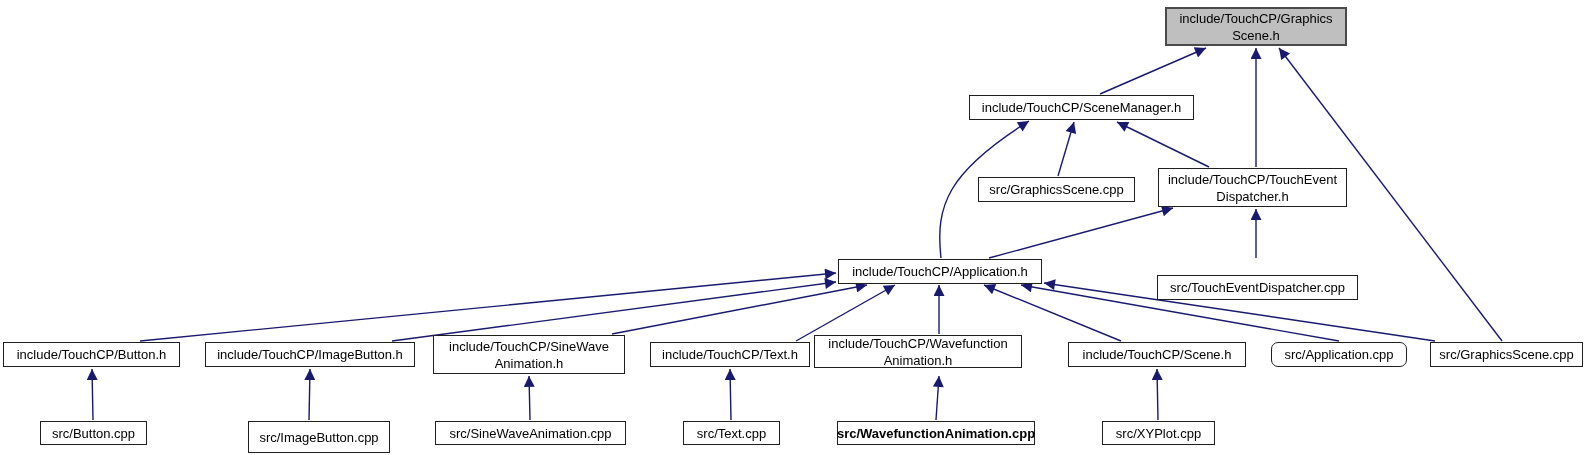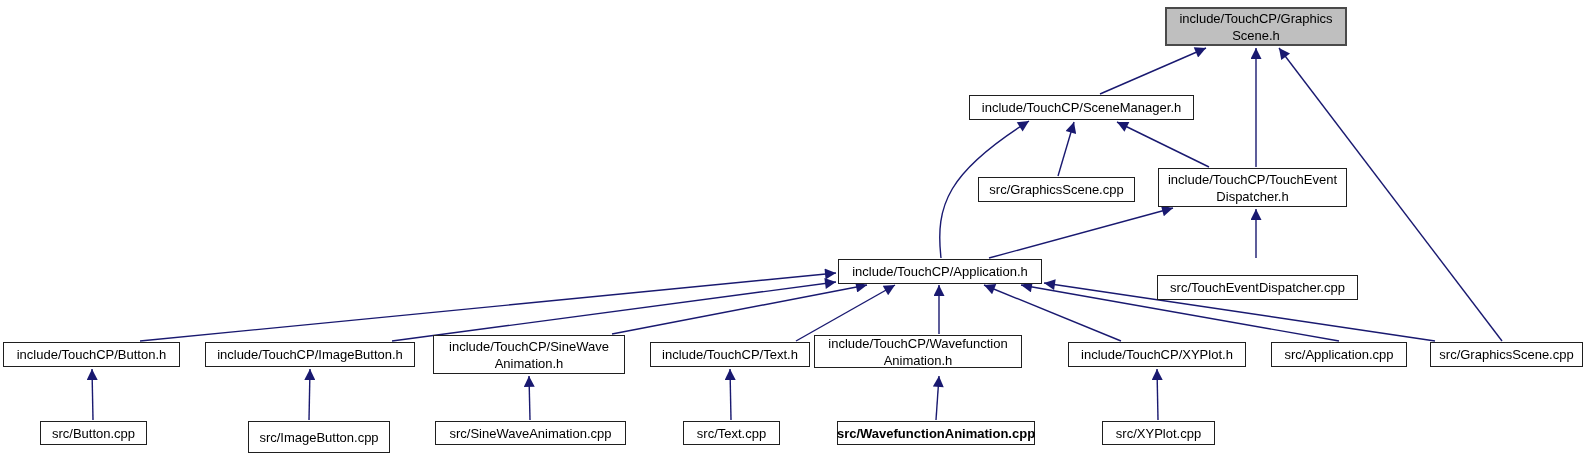--- a/index.html
+++ b/index.html
@@ -59,22 +59,22 @@
 Dispatcher.h</div>
       <div class="node" style="left: 838px; top: 259px; width: 204px; height: 25px;">include/TouchCP/Application.h</div>
       <div class="node" style="left: 1157px; top: 259px; width: 201px; height: 25px; margin-top: 16px;">src/TouchEventDispatcher.cpp</div>
       <div class="node" style="left: 3px; top: 342px; width: 177px; height: 25px;">include/TouchCP/Button.h</div>
       <div class="node" style="left: 205px; top: 342px; width: 210px; height: 25px;">include/TouchCP/ImageButton.h</div>
       <div class="node" style="left: 433px; top: 335px; width: 192px; height: 39px;">include/TouchCP/SineWave
 Animation.h</div>
       <div class="node" style="left: 650px; top: 342px; width: 160px; height: 25px;">include/TouchCP/Text.h</div>
       <div class="node" style="left: 814px; top: 335px; width: 208px; height: 33px;">include/TouchCP/Wavefunction
 Animation.h</div>
-      <div class="node" style="left: 1068px; top: 342px; width: 178px; height: 25px;">include/TouchCP/XYPlot.h</div>
-      <div class="node" style="left: 1271px; top: 342px; width: 136px; height: 25px;">src/Application.cpp</div>
+      <div class="node" style="left: 1068px; top: 342px; width: 178px; height: 25px;">include/TouchCP/Scene.h</div>
+      <div class="node" style="left: 1271px; top: 342px; width: 136px; height: 25px; border-radius: 7px;">src/Application.cpp</div>
       <div class="node" style="left: 1430px; top: 342px; width: 153px; height: 25px;">src/GraphicsScene.cpp</div>
       <div class="node" style="left: 40px; top: 421px; width: 107px; height: 24px;">src/Button.cpp</div>
       <div class="node" style="left: 248px; top: 421px; width: 142px; height: 32px;">src/ImageButton.cpp</div>
       <div class="node" style="left: 435px; top: 421px; width: 191px; height: 24px;">src/SineWaveAnimation.cpp</div>
       <div class="node" style="left: 683px; top: 421px; width: 97px; height: 24px;">src/Text.cpp</div>
       <div class="node" style="left: 837px; top: 421px; width: 198px; height: 24px; font-weight: bold;">src/WavefunctionAnimation.cpp</div>
       <div class="node" style="left: 1102px; top: 421px; width: 113px; height: 24px;">src/XYPlot.cpp</div>
     </div>
 </div>
 

